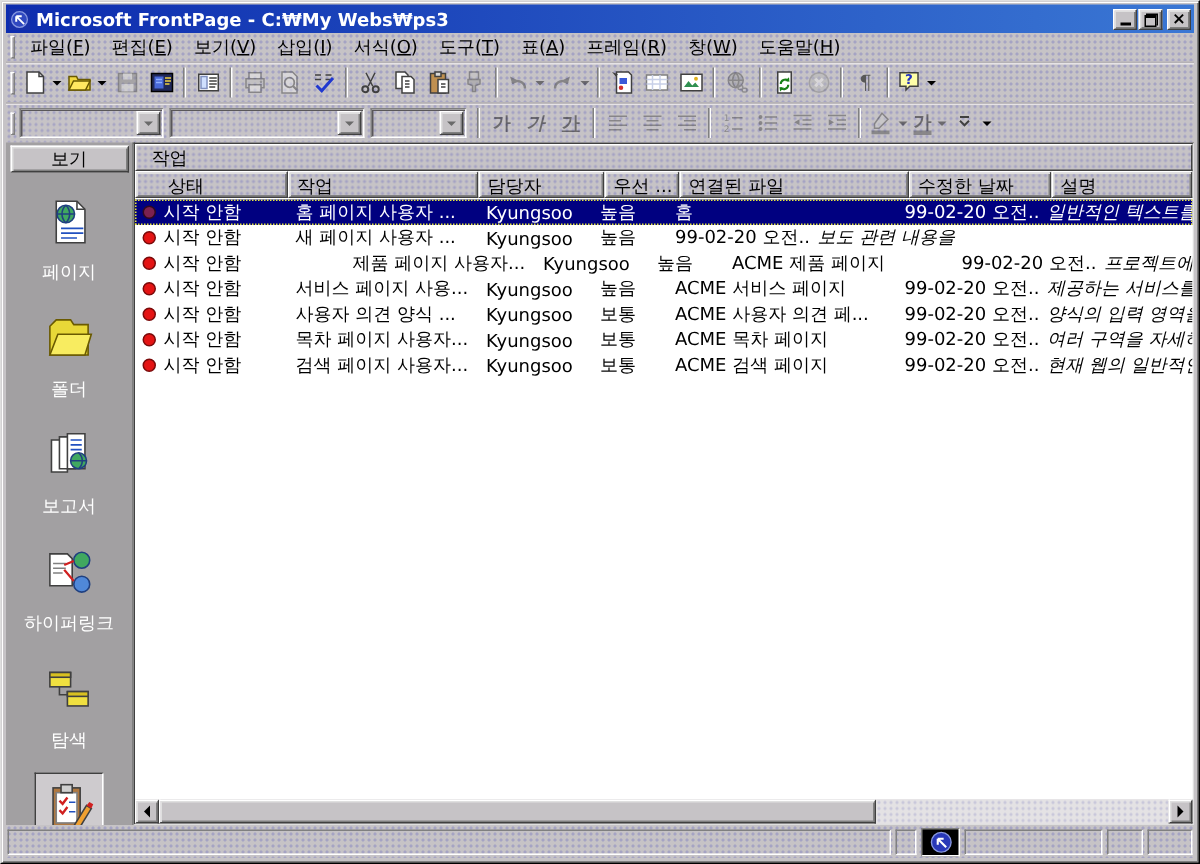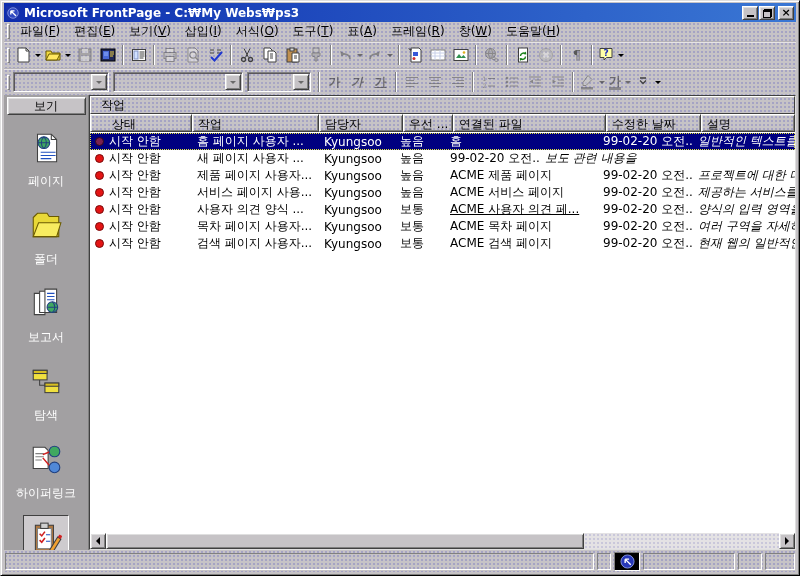--- a/index.html
+++ b/index.html
@@ -482,43 +482,43 @@
                   <path d="M17 19h10M22 14a6.5 6.5 0 0 1 0 10" fill="none" stroke="#204080"></path>
                 </svg>
               </div>
             </div>
             <div class="view-label">보고서</div>
           </div>
           <div class="view-item">
             <div class="icon-wrap">
               <div class="view-icon">
                 <svg viewBox="0 0 32 32">
+                  <path d="M4 4h11l3 3v17H4z" fill="#fff" stroke="#404040"></path>
+                  <path d="M6 10h8M6 13h8M6 16h6" stroke="#808080"></path>
+                  <circle cx="24" cy="8" r="5" fill="#40a860" stroke="#204080"></circle>
+                  <circle cx="24" cy="23" r="5" fill="#5088d8" stroke="#204080"></circle>
+                  <path d="M13 11l6-2.5M13 14l6 7" stroke="#d02020" stroke-width="1.4"></path>
+                </svg>
+              </div>
+            </div>
+            <div class="view-label">하이퍼링크</div>
+          </div>
+          <div class="view-item">
+            <div class="icon-wrap">
+              <div class="view-icon">
+                <svg viewBox="0 0 32 32">
                   <rect x="4" y="5" width="13" height="9" fill="#f0e040" stroke="#404040"></rect>
                   <rect x="4" y="5" width="13" height="3" fill="#d8c020" stroke="#404040"></rect>
                   <rect x="15" y="17" width="13" height="9" fill="#f0e040" stroke="#404040"></rect>
                   <rect x="15" y="17" width="13" height="3" fill="#d8c020" stroke="#404040"></rect>
                   <path d="M10 14v5h5" fill="none" stroke="#404040"></path>
                 </svg>
               </div>
             </div>
             <div class="view-label">탐색</div>
-          </div>
-          <div class="view-item">
-            <div class="icon-wrap">
-              <div class="view-icon">
-                <svg viewBox="0 0 32 32">
-                  <path d="M4 4h11l3 3v17H4z" fill="#fff" stroke="#404040"></path>
-                  <path d="M6 10h8M6 13h8M6 16h6" stroke="#808080"></path>
-                  <circle cx="24" cy="8" r="5" fill="#40a860" stroke="#204080"></circle>
-                  <circle cx="24" cy="23" r="5" fill="#5088d8" stroke="#204080"></circle>
-                  <path d="M13 11l6-2.5M13 14l6 7" stroke="#d02020" stroke-width="1.4"></path>
-                </svg>
-              </div>
-            </div>
-            <div class="view-label">하이퍼링크</div>
           </div>
           <div class="view-item sel">
             <div class="icon-wrap">
               <div class="view-icon">
                 <svg viewBox="0 0 32 32">
                   <rect x="6" y="4" width="17" height="24" fill="#b07840" stroke="#404040"></rect>
                   <rect x="8" y="7" width="13" height="19" fill="#fff" stroke="#808080"></rect>
                   <rect x="11" y="2" width="7" height="5" fill="#d0d0d0" stroke="#404040"></rect>
                   <path d="M10 12l2 2 3-4M10 18l2 2 3-4" stroke="#d02020" fill="none" stroke-width="1.5"></path>
                   <path d="M16 13h4M16 19h4" stroke="#2050c0"></path>
@@ -565,21 +565,21 @@
             <div class="td" style="width: 76px;">Kyungsoo</div>
             <div class="td" style="width: 50px;">높음</div>
             <div class="td" style="width: 95px;">99-02-20 오전...</div>
             <div class="td last">보도 관련 내용을</div>
           </div>
           <div class="tr">
             <div class="td" style="width: 102px;">
               <span class="bullet"></span>
               <span>시작 안함</span>
             </div>
-            <div class="td" style="width: 127px;">제품 페이지 사용자...</div>
+            <div class="td" style="width: 127px; margin-left: 38px;">제품 페이지 사용자...</div>
             <div class="td" style="width: 76px;">Kyungsoo</div>
             <div class="td" style="width: 50px;">높음</div>
             <div class="td" style="width: 153px;">ACME 제품 페이지</div>
             <div class="td" style="width: 95px;">99-02-20 오전...</div>
             <div class="td last">프로젝트에 대한 대</div>
           </div>
           <div class="tr">
             <div class="td" style="width: 102px;">
               <span class="bullet"></span>
               <span>시작 안함</span>
@@ -592,21 +592,21 @@
             <div class="td last">제공하는 서비스를</div>
           </div>
           <div class="tr">
             <div class="td" style="width: 102px;">
               <span class="bullet"></span>
               <span>시작 안함</span>
             </div>
             <div class="td" style="width: 127px;">사용자 의견 양식 ...</div>
             <div class="td" style="width: 76px;">Kyungsoo</div>
             <div class="td" style="width: 50px;">보통</div>
-            <div class="td" style="width: 153px; text-decoration: underline;">ACME 사용자 의견 페...</div>
+            <div class="td" style="width: 153px;">ACME 사용자 의견 페...</div>
             <div class="td" style="width: 95px;">99-02-20 오전...</div>
             <div class="td last">양식의 입력 영역을</div>
           </div>
           <div class="tr">
             <div class="td" style="width: 102px;">
               <span class="bullet"></span>
               <span>시작 안함</span>
             </div>
             <div class="td" style="width: 127px;">목차 페이지 사용자...</div>
             <div class="td" style="width: 76px;">Kyungsoo</div>

